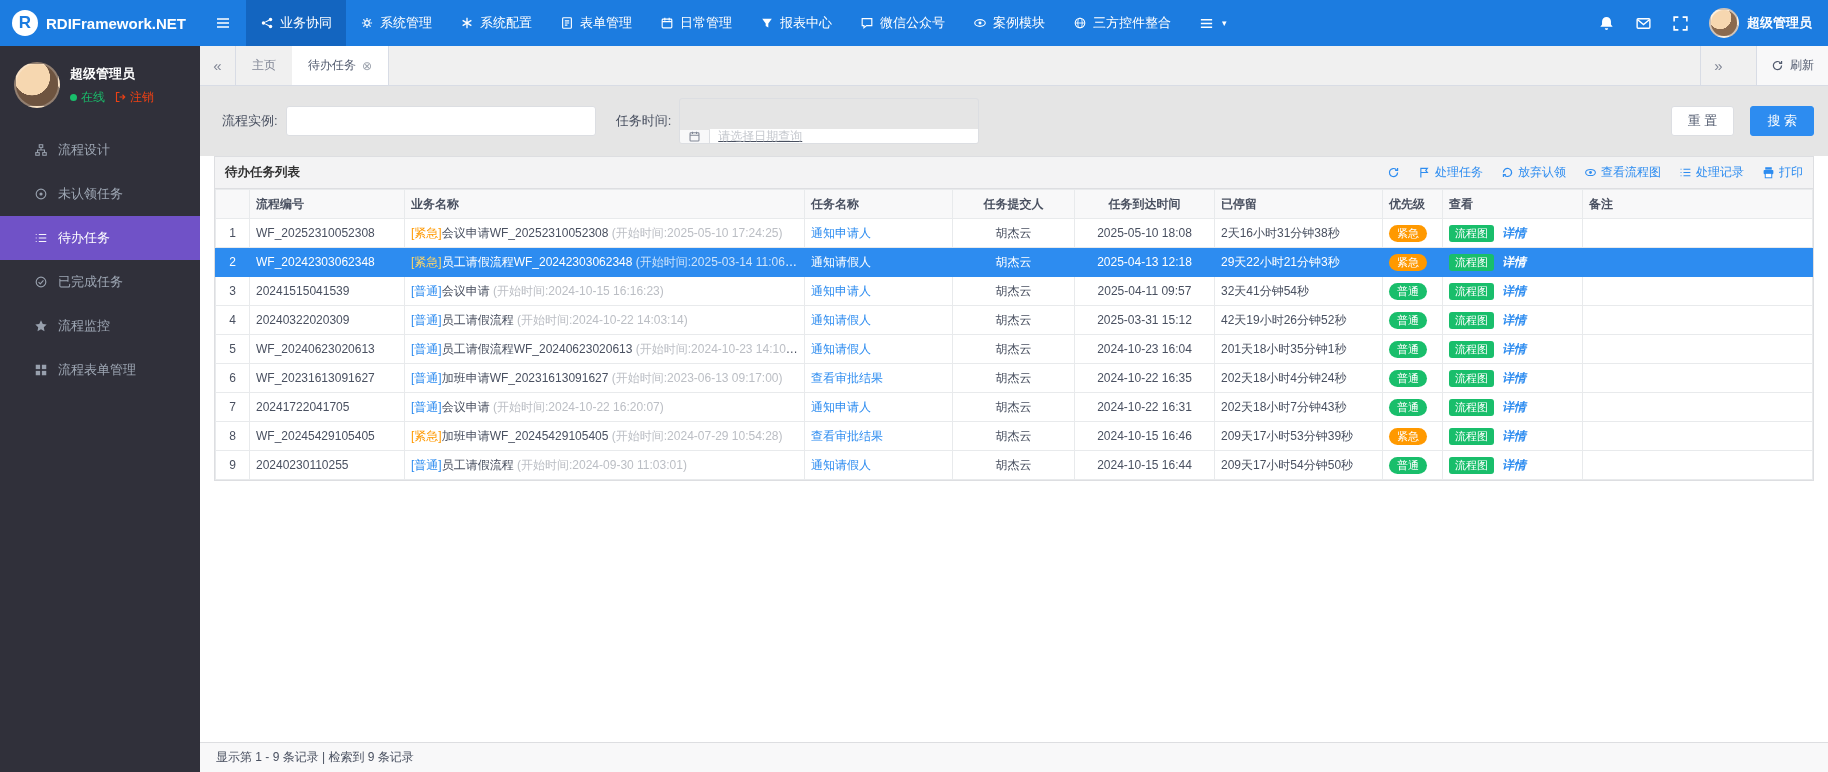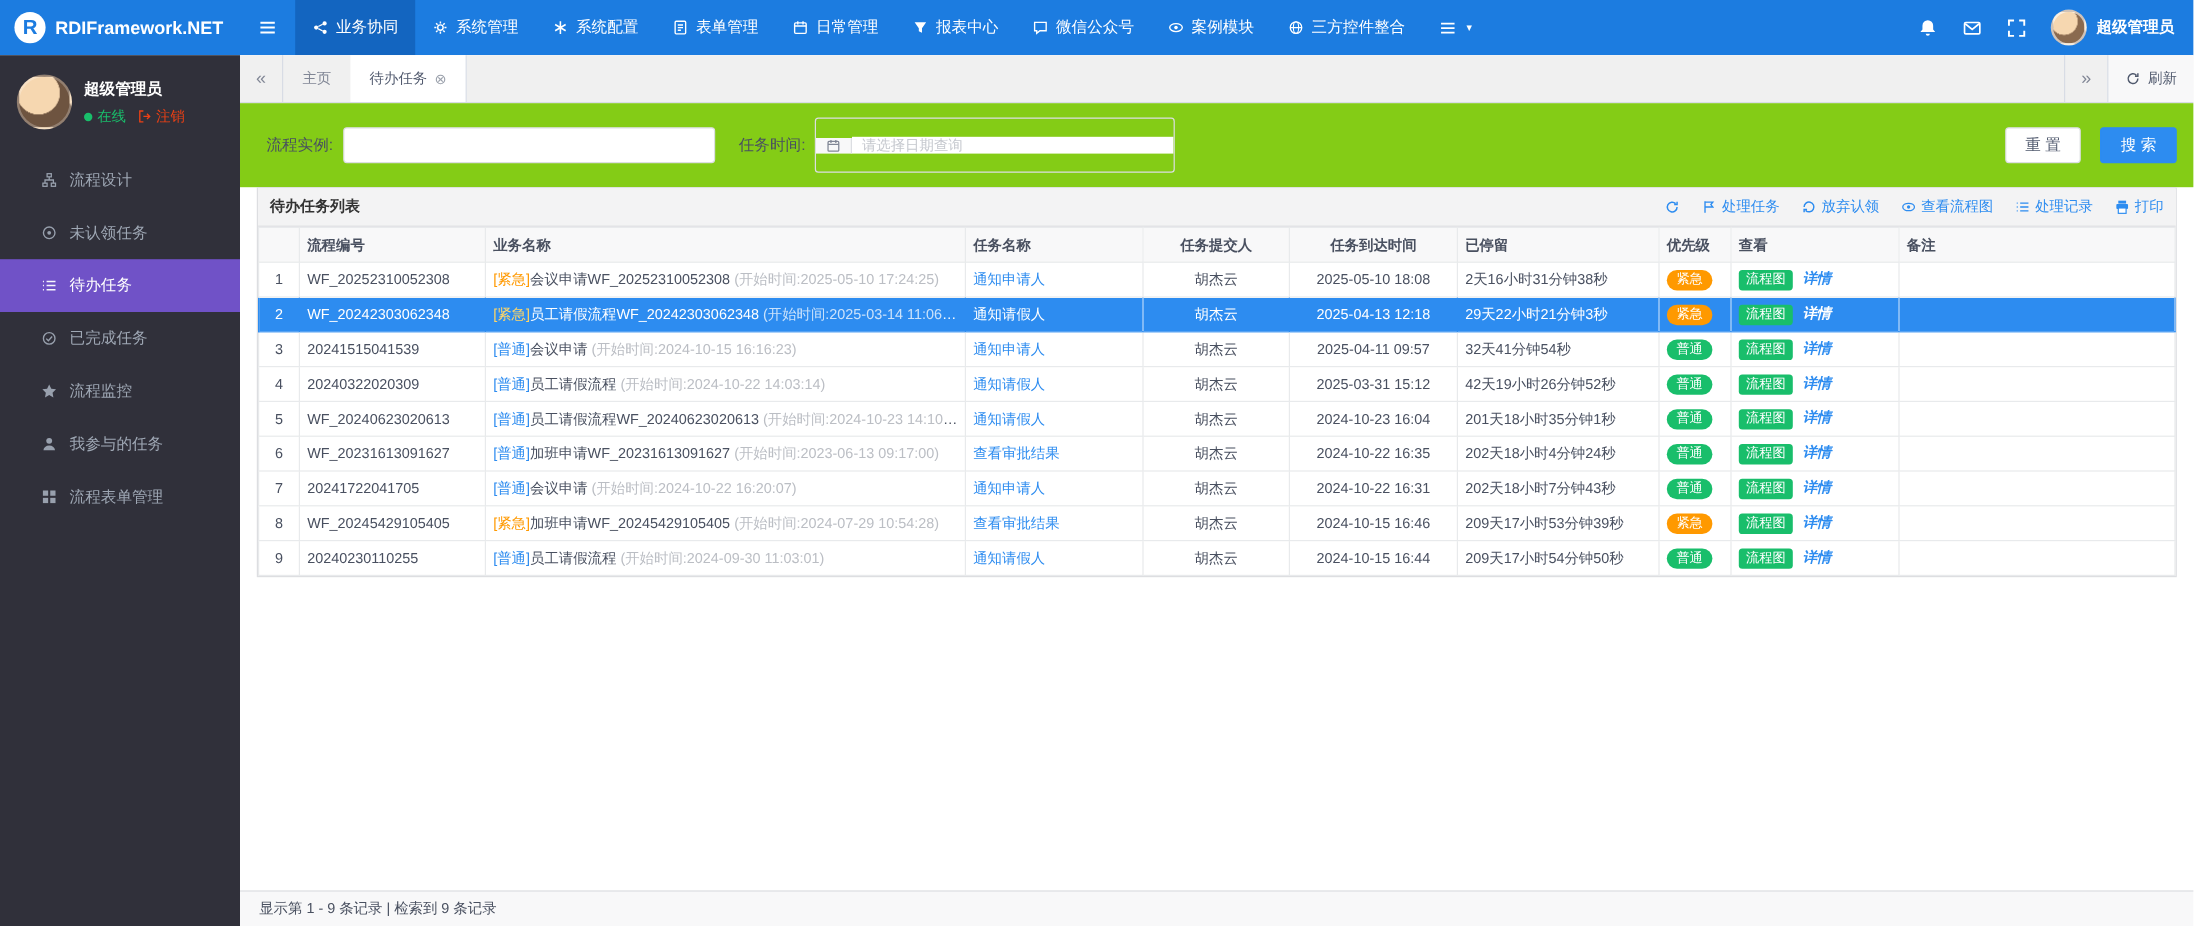--- a/index.html
+++ b/index.html
@@ -41,28 +41,28 @@
   
   .main { flex:1; display:flex; flex-direction:column; min-width:0; position:relative; background:#fff; }
 
   .tabbar { height:40px; flex:0 0 40px; background:#f0f0f0; border-bottom:1px solid #d8dce5; display:flex; align-items:stretch; }
   .tab-scroll { width:36px; display:flex; align-items:center; justify-content:center; color:#808695; font-size:15px; cursor:pointer; border-right:1px solid #d8dce5; }
   .tab-scroll.right { border-right:none; border-left:1px solid #d8dce5; }
   .tab { display:flex; align-items:center; gap:6px; padding:0 16px; font-size:12px; color:#808695; cursor:pointer; }
   .tab.active { background:#fff; color:#515a6e; border-right:1px solid #d8dce5; }
   .tab-close { color:#9aa0ab; font-size:12px; cursor:pointer; }
   .tab-spacer { flex:1; }
-  .refresh-btn { display:flex; align-items:center; gap:6px; padding:0 14px; color:#515a6e; font-size:12px; cursor:pointer; border-left:1px solid #d8dce5; background:#f8f8f9; }
-
-  
-  .searchbar { display:flex; align-items:center; padding:12px 14px 12px 22px; gap:8px; background:#84cc16; }
+  .refresh-btn { display:flex; align-items:center; gap:6px; padding:0 14px; color:#515a6e; font-size:12px; cursor:pointer; border-left:1px solid #d8dce5; background:#f8f8f9;margin-left:20px; }
+
+  
+  .searchbar { display:flex; align-items:center; padding:12px 14px 12px 22px; gap:8px; background:#e5e5e5; }
   .s-label { font-size:13px; color:#495060; margin-left:12px; }
   .s-label:first-child { margin-left:0; }
   .input-plain { width:310px; height:30px; border:1px solid #dcdee2; border-radius:3px; padding:0 8px; font-size:12px; color:#495060; outline:none; }
-  .date-wrap { width:300px; height:46px; border:1px solid #dcdee2; border-radius:3px; display:flex; align-items:center; overflow:hidden; }
+  .date-wrap { width:300px; height:46px; border:1px solid #dcdee2; border-radius:3px; display:flex; align-items:flex-end; overflow:hidden;text-decoration:underline; }
   .cal-btn { width:30px; display:flex; align-items:center; justify-content:center; background:#f8f8f9; border-right:1px solid #dcdee2; color:#808695; cursor:pointer; }
   .date-wrap input { flex:1; border:none; outline:none; padding:0 8px; font-size:12px; color:#495060; }
   .date-wrap input::placeholder { color:#c5c8ce; }
   .input-plain::placeholder { color:#c5c8ce; }
   .search-spacer { flex:1; }
   .btn { height:30px; padding:0 16px; border-radius:3px; font-size:13px; cursor:pointer; }
   .btn-reset { background:#fff; border:1px solid #dcdee2; color:#515a6e; }
   .btn-search { background:#2d8cf0; border:1px solid #2d8cf0; color:#fff; margin-left:8px; }
 
   
@@ -297,29 +297,20 @@
             </span>
           <span>已完成任务</span>
         </li>
         <li>
           <span class="ico">
               <svg width="14" height="14" viewBox="0 0 16 16">
                 <path d="M8 1.5l2 4.1 4.5.6-3.3 3.2.8 4.5L8 11.7 4 13.9l.8-4.5L1.5 6.2 6 5.6z" fill="currentColor"></path>
               </svg>
             </span>
           <span>流程监控</span>
-        </li>
-        <li>
-          <span class="ico">
-              <svg width="14" height="14" viewBox="0 0 16 16">
-                <circle cx="8" cy="5" r="2.8" fill="currentColor"></circle>
-                <path d="M2.5 14a5.5 4.5 0 0 1 11 0z" fill="currentColor"></path>
-              </svg>
-            </span>
-          <span>我参与的任务</span>
         </li>
         <li>
           <span class="ico">
               <svg width="14" height="14" viewBox="0 0 16 16" fill="currentColor">
                 <rect x="2" y="2" width="5" height="5"></rect>
                 <rect x="9" y="2" width="5" height="5"></rect>
                 <rect x="2" y="9" width="5" height="5"></rect>
                 <rect x="9" y="9" width="5" height="5"></rect>
               </svg>
             </span>

